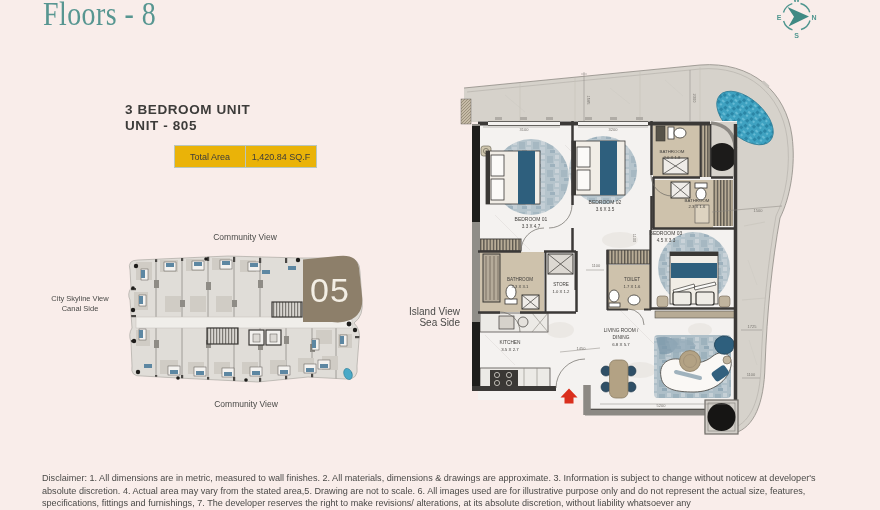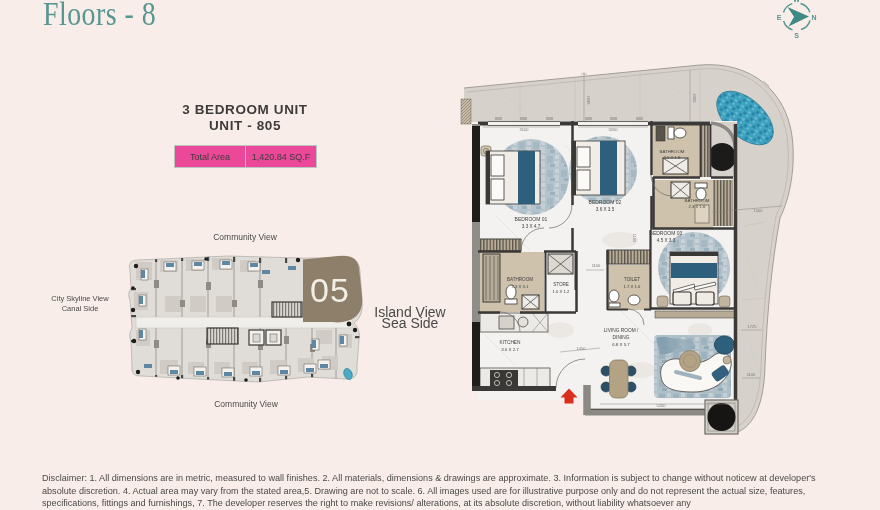--- a/index.html
+++ b/index.html
@@ -22,34 +22,34 @@
     <text x="24.6" y="8">W</text>
     <text x="42" y="25.5">N</text>
     <text x="24.6" y="44">S</text>
     <text x="7" y="25.5">E</text>
   </g>
   <g fill="#3f8a84">
     <path d="M 15.5 13 L 37 22.5 L 16.5 32.5 L 22 22.7 Z"></path>
   </g>
 </svg>
 
-<div class="abs" style="left:125px;top:102px;width:240px;text-align:center;color:#3d3c3a;font-size:13.5px;font-weight:bold;letter-spacing:0.6px;line-height:16px;">3 BEDROOM UNIT<br>UNIT - 805</div>
-
-<div class="abs" style="left:174px;top:145px;width:141px;height:21px;border:1px solid #b9c6bd;background:#ec4899;display:flex;">
+<div class="abs" style="left:125px;top:102px;width:240px;text-align:left;color:#3d3c3a;font-size:13.5px;font-weight:bold;letter-spacing:0.6px;line-height:16px;">3 BEDROOM UNIT<br>UNIT - 805</div>
+
+<div class="abs" style="left:174px;top:145px;width:141px;height:21px;border:1px solid #b9c6bd;background:#eab308;display:flex;">
   <div style="width:70px;border-right:1px solid #b9c6bd;display:flex;align-items:center;justify-content:center;color:#3d3c3a;font-size:9px;">Total Area</div>
   <div style="flex:1;display:flex;align-items:center;justify-content:center;color:#3d3c3a;font-size:9px;">1,420.84 SQ.F</div>
 </div>
 
 <div class="abs" style="left:165px;top:232px;width:160px;text-align:center;color:#4a4a48;font-size:8.5px;">Community View</div>
 
 <div class="abs" style="left:166px;top:399px;width:160px;text-align:center;color:#4a4a48;font-size:8.5px;">Community View</div>
 
 <div class="abs" style="left:30px;top:294px;width:100px;text-align:center;color:#4a4a48;font-size:7.5px;line-height:9.5px;">City Skyline View<br>Canal Side</div>
 
-<div class="abs" style="left:360px;top:307px;width:100px;text-align:center;color:#4a4a48;font-size:14px;line-height:10.5px;">Island View<br>Sea Side</div>
+<div class="abs" style="left:360px;top:307px;width:100px;text-align:right;color:#4a4a48;font-size:10px;line-height:10.5px;">Island View<br>Sea Side</div>
 
 <svg class="abs" style="left:120px;top:248px;" width="250" height="142" viewBox="120 248 250 142">
   <defs>
     <pattern id="stair" width="3" height="4" patternUnits="userSpaceOnUse">
       <rect width="3" height="4" fill="#d8d5d0"></rect>
         <rect width="1.2" height="4" fill="#7c7974"></rect>
     </pattern>
     <clipPath id="plateclip">
         <path d="M130,270 Q127,260 138,260 L228,256 L300,258 L347,258 Q360,258 360,272 L362,300 Q364,316 354,323 Q361,330 359,340 L357,366 Q359,380 346,379 L308,377 L258,382 L178,378 L142,376 Q130,377 132,366 L131,342 Q128,334 132,328 L130,300 Q127,294 131,288 Z"></path>
       </clipPath>

